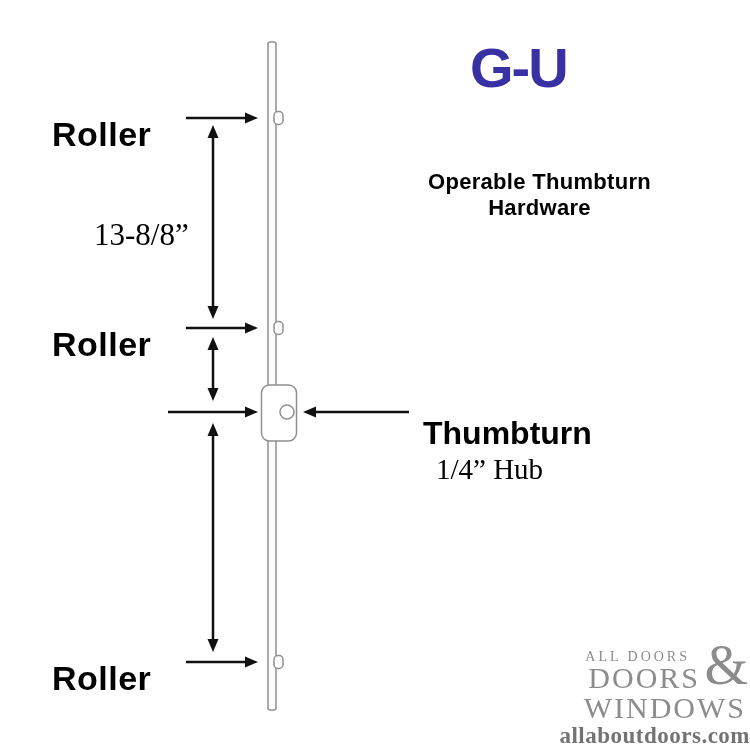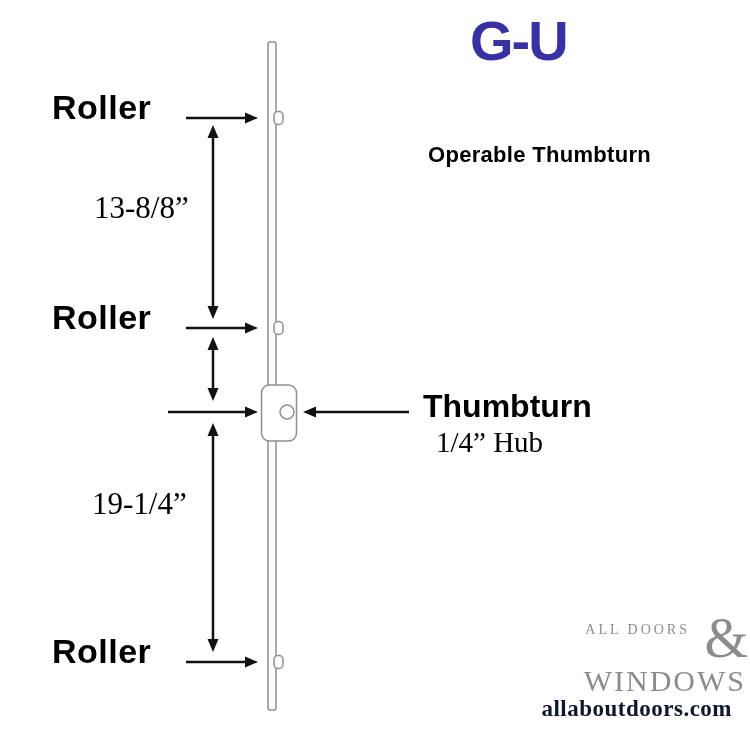--- a/index.html
+++ b/index.html
@@ -5,21 +5,21 @@
   html, body { margin: 0; padding: 0; background: #ffffff; }
   #stage {
     position: relative;
     width: 750px;
     height: 750px;
     background: #ffffff;
     overflow: hidden;
     font-family: "Liberation Sans", sans-serif;
     color: #000;
   }
-  .abs { position: absolute; }
+  .abs { position: absolute; margin-top: 27px; }
   #artwork { position: absolute; left: 0; top: 0; }
 
   .roller-label { font-weight: bold; font-size: 34px; letter-spacing: 0.5px; }
   .rl1 { left: 52px;  top: 88px; }
   .rl2 { left: 52px;  top: 298px; }
   .rl3 { left: 52px;  top: 632px; }
 
   .dim-label { font-family: "Liberation Serif", serif; font-size: 31px; }
   .dim1 { left: 94px;  top: 190px; }
   .dim2 { left: 104px; top: 338px; }
@@ -42,23 +42,23 @@
 
   .thumbturn-label { left: 423px; top: 388px; font-size: 32px; font-weight: bold; }
   .hub-label { left: 436px; top: 426px; font-family: "Liberation Serif", serif; font-size: 29px; }
 
   .brand { color: #8c8c8c; font-family: "Liberation Serif", serif; white-space: nowrap; }
   .brand-tagline { right: 60px; top: 622px; font-size: 14px; letter-spacing: 3px; }
   .brand-word1   { right: 50px; top: 634px; font-size: 30px; letter-spacing: 2px; }
   .brand-amp     { right: 2px;  top: 606px; font-size: 56px; }
   .brand-word2   { right: 4px;  top: 664px; font-size: 30px; letter-spacing: 2px; }
   .brand-site {
-    right: 18px; top: 696px;
+    right: 0; top: 696px;
     font-family: "Liberation Serif", serif; font-size: 23px;
-    font-weight: bold; letter-spacing: 0.5px; color: #0f172a;
+    font-weight: bold; letter-spacing: 0.5px; color: #737373;
     white-space: nowrap;
   }
 </style>
 </head>
 <body>
 
 <div id="stage">
 
   <svg id="artwork" width="750" height="750" viewBox="0 0 750 750">
 
@@ -100,28 +100,29 @@
       <line x1="316" y1="412" x2="409" y2="412"></line>
       <polygon points="303,412 316,406.5 316,417.5" stroke="none"></polygon>
     </g>
   </svg>
 
   <div class="abs roller-label rl1">Roller</div>
   <div class="abs roller-label rl2">Roller</div>
   <div class="abs roller-label rl3">Roller</div>
 
   <div class="abs dim-label dim1">13-8/8”</div>
-  <div class="abs dim-label dim3">19-1/4”</div>
 
   <div class="abs gu-logo">G-U</div>
   <div class="abs subtitle">
     <div>Operable Thumbturn</div>
+    <div>Hardware</div>
   </div>
 
   <div class="abs thumbturn-label">Thumbturn</div>
   <div class="abs hub-label">1/4” Hub</div>
 
   <div class="abs brand brand-tagline">ALL DOORS</div>
+  <div class="abs brand brand-word1">DOORS</div>
   <div class="abs brand brand-amp">&amp;</div>
   <div class="abs brand brand-word2">WINDOWS</div>
   <div class="abs brand-site">allaboutdoors.com</div>
 
 </div>
 
 </body></html>

